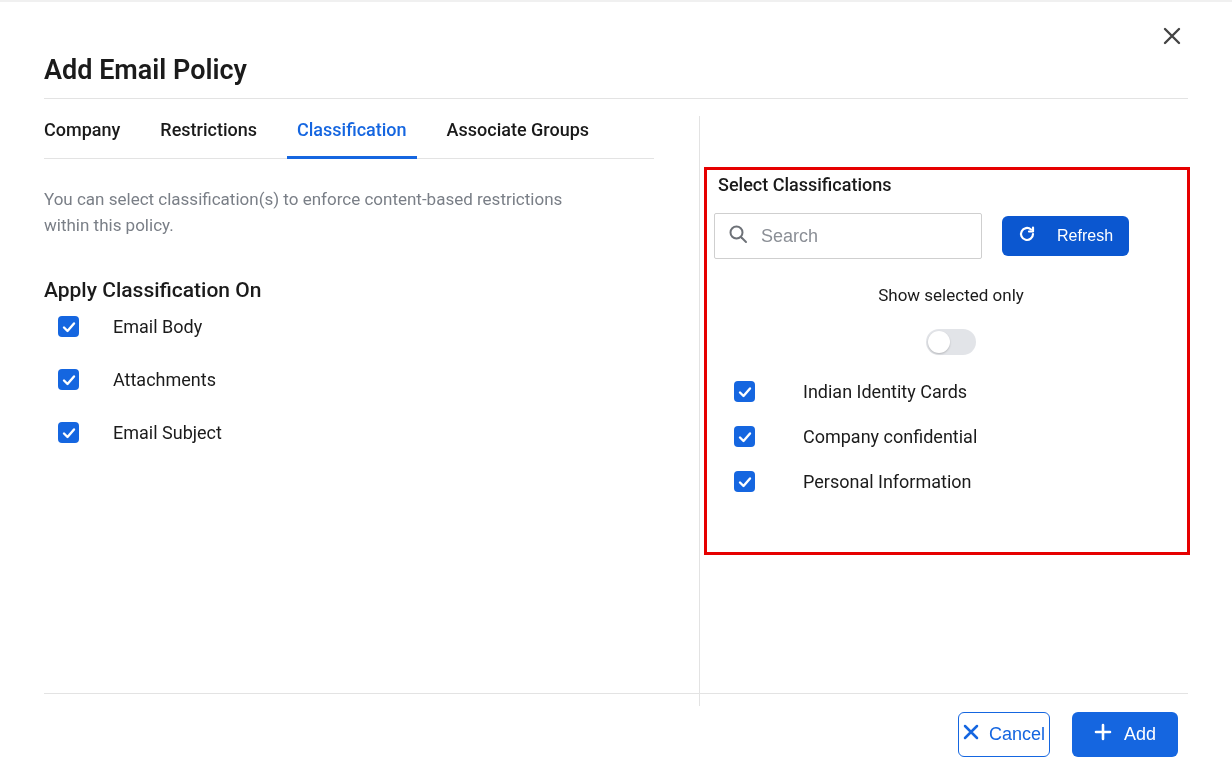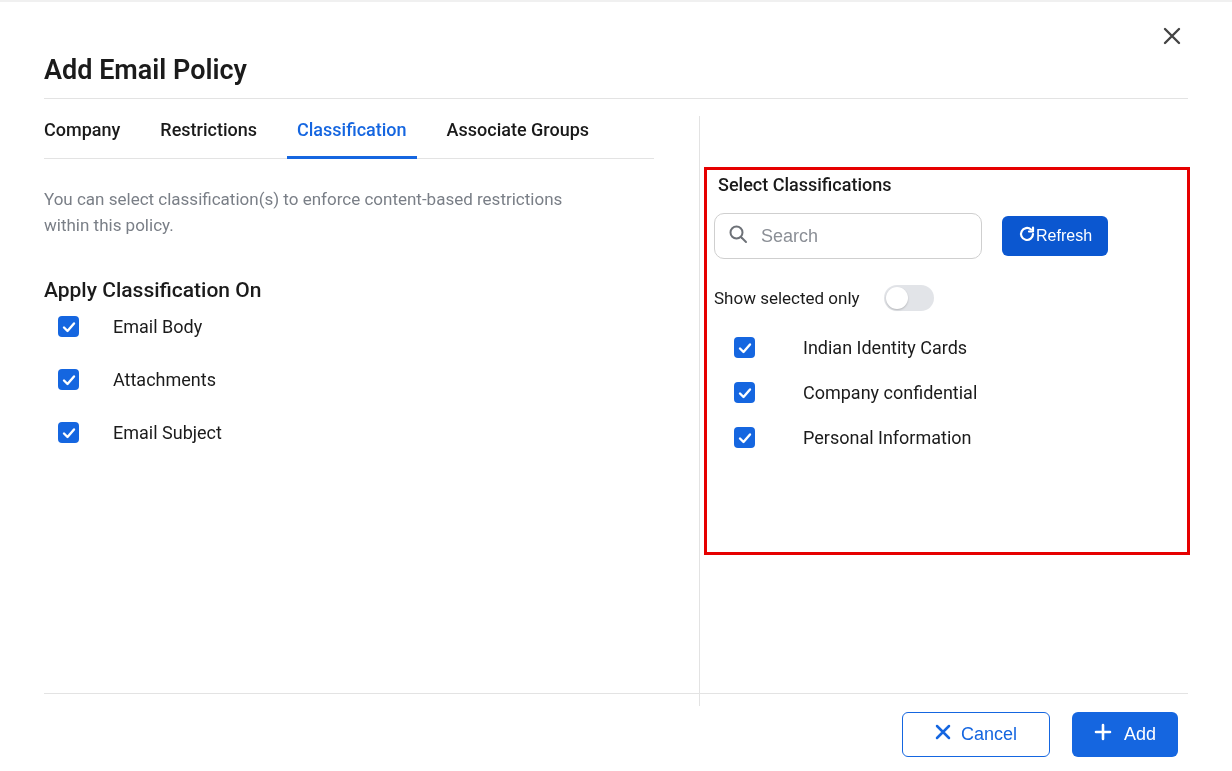--- a/index.html
+++ b/index.html
@@ -125,21 +125,21 @@
   }
   .search-row {
     display:flex;
     align-items:center;
     gap:20px;
   }
   .search-box {
     display:flex;
     align-items:center;
     border:1px solid #cfcfcf;
-    border-radius:10px;
+    border-radius:2px;
     width:268px;
     height:46px;
     padding:0 12px;
     background:#fff;
   }
   .search-box input {
     border:0; outline:0;
     font-size:18px;
     width:100%;
     color:#333;
@@ -150,28 +150,29 @@
   .btn-refresh {
     background:#0b57d0;
     color:#fff;
     border:0;
     border-radius:6px;
     height:40px;
     padding:12px 16px;
     font-size:16px;
     font-weight:500;
     cursor:pointer;
-    display:flex; align-items:center; gap:0;
+    display:flex; align-items:center; gap:21px;
   }
   .toggle-row {
     display:flex;
     align-items:center;
     gap:24px;
     margin-top:26px;
     margin-bottom:26px;
+    flex-direction:column;
   }
   .toggle-label { font-size:17px; color:#1b1b1b; }
   .toggle {
     width:50px; height:26px;
     background:#e2e4e8;
     border-radius:14px;
     position:relative;
     cursor:pointer;
   }
   .toggle-knob {
@@ -204,21 +205,21 @@
     gap:22px;
   }
   .btn-cancel {
     border:1.5px solid #1566e0;
     color:#1566e0;
     background:#fff;
     border-radius:6px;
     font-size:18px;
     font-weight:500;
     height:45px;
-    padding:0 32px;
+    padding:0 4px;
     cursor:pointer;
     display:flex; align-items:center; gap:10px;
   }
   .btn-add {
     background:#1566e0;
     color:#fff;
     border:0;
     border-radius:6px;
     font-size:18px;
     font-weight:500;

